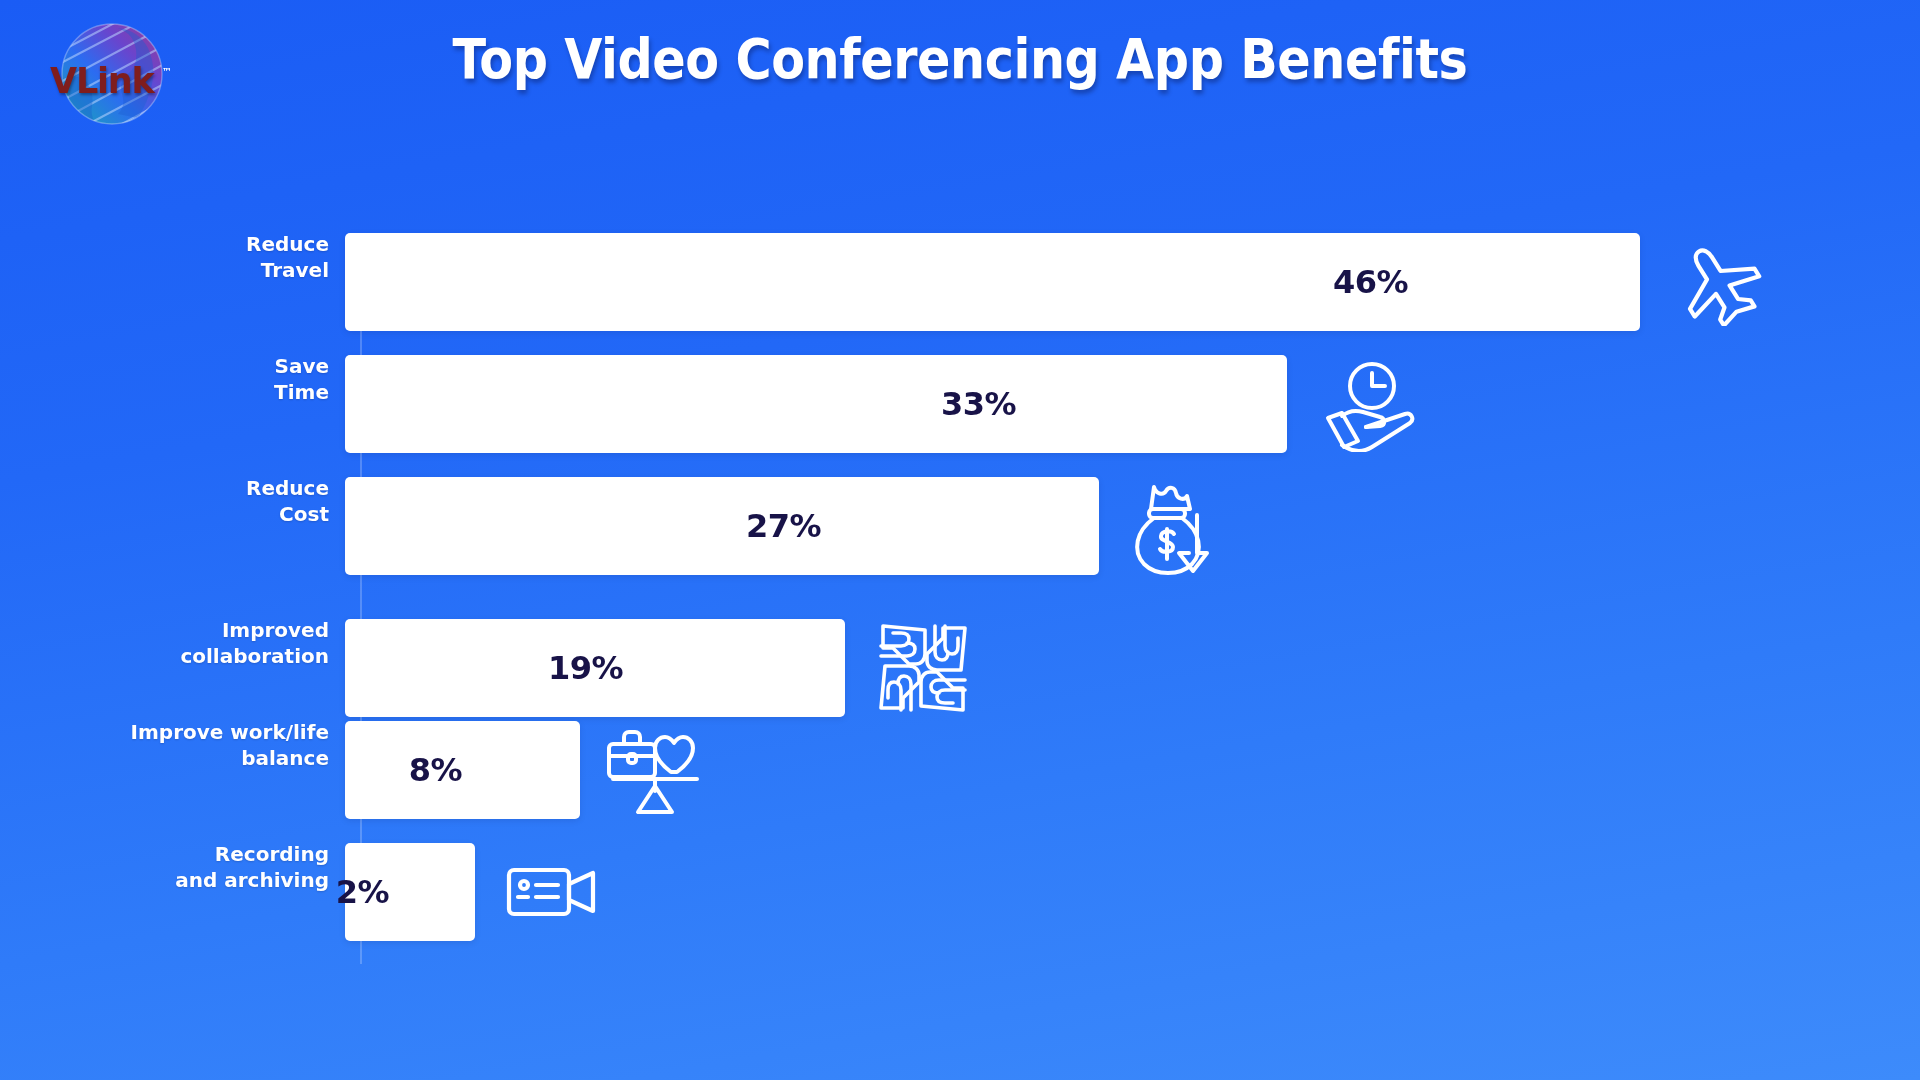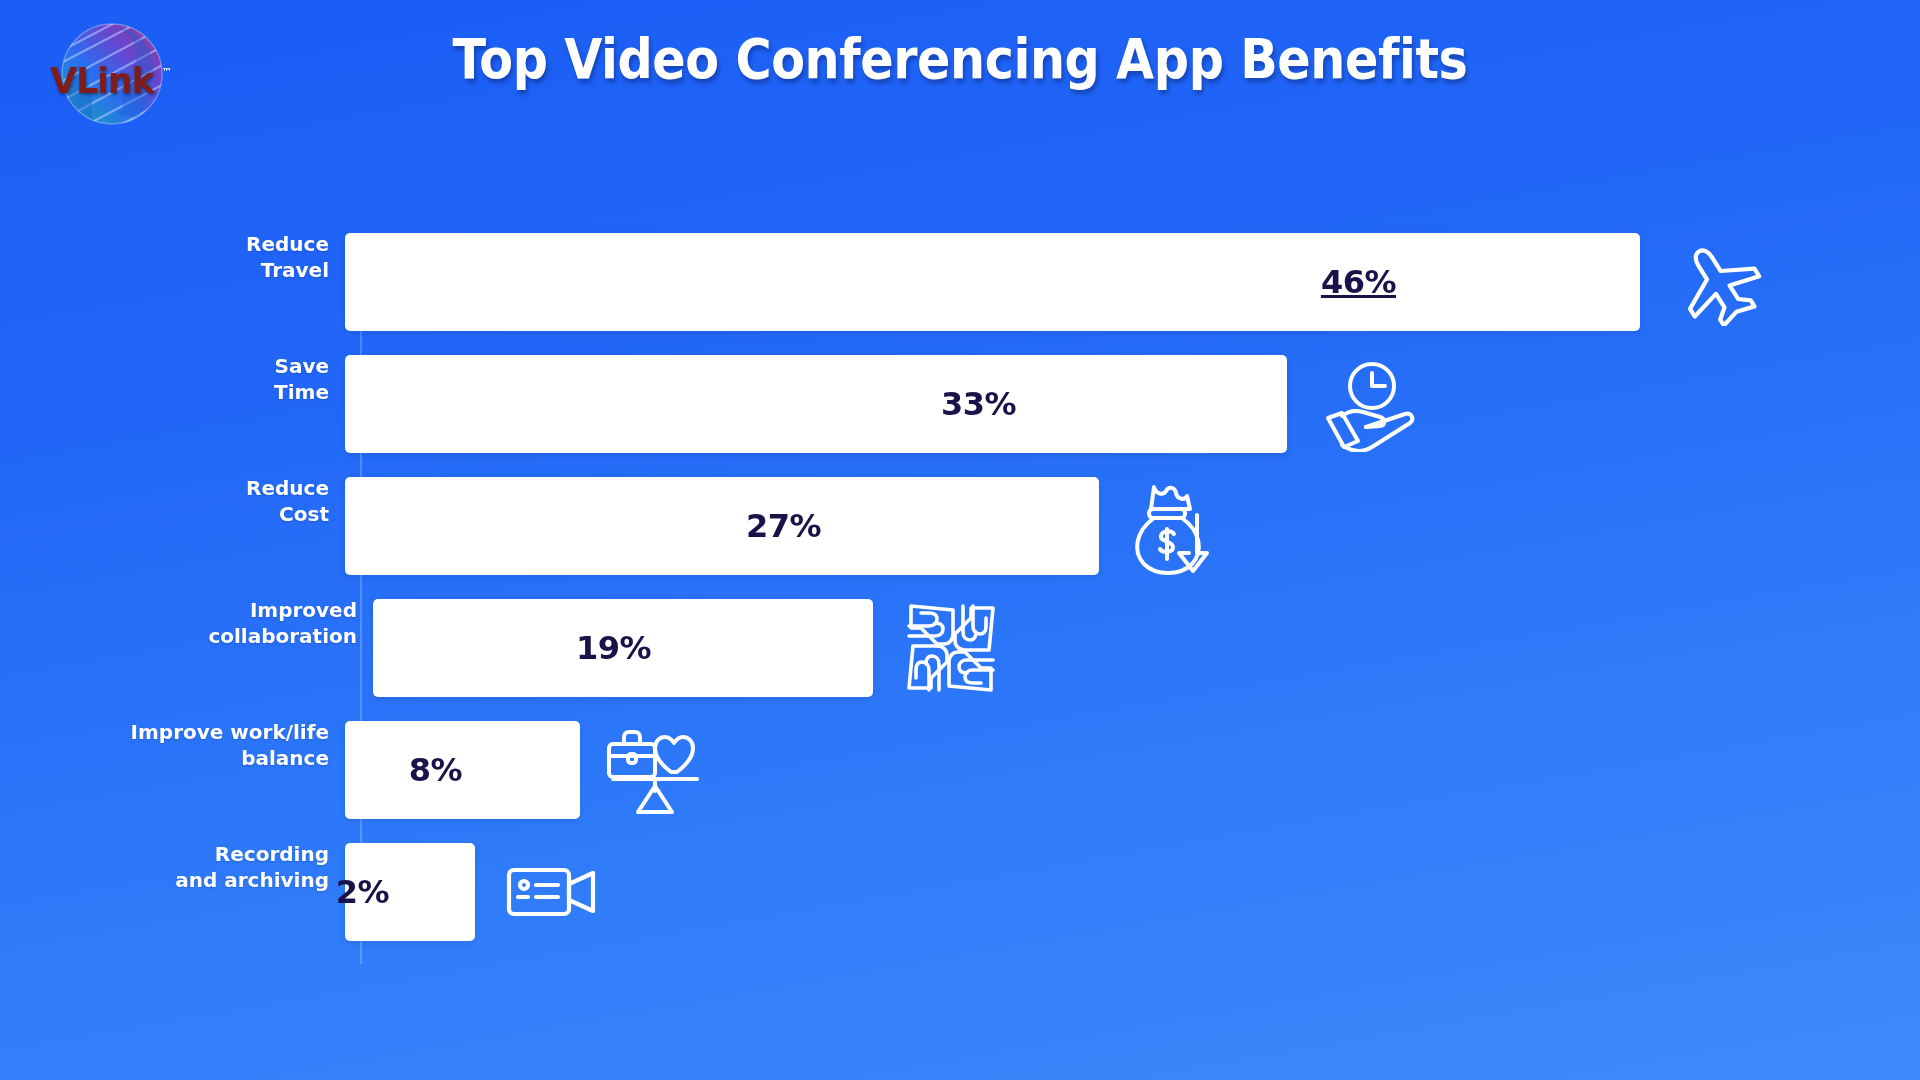--- a/index.html
+++ b/index.html
@@ -153,21 +153,21 @@
 
   <div id="axis-line"></div>
 
   <div class="row" style="top:0px;">
     <div class="row-label">
       <span>Reduce</span><br>
       <span>Travel</span>
     </div>
     <div class="bar-wrap">
       <div class="bar" style="width:1295px;">
-        <span class="bar-value" style="right:244px;text-decoration:underline;">46%</span>
+        <span class="bar-value" style="right:232px;">46%</span>
       </div>
       <span class="bar-icon" style="left:1325px;">
         <svg width="96" height="88" viewBox="0 0 96 88" fill="none" stroke="#ffffff" stroke-width="4.2" stroke-linejoin="round" stroke-linecap="round">
           <g transform="rotate(-32 48 44)">
             <path d="M48 8 c5 0 8 5 8 12 v16 l30 16 v9 l-30 -8 v16 l10 8 v7 l-18 -5 l-18 5 v-7 l10 -8 v-16 l-30 8 v-9 l30 -16 v-16 c0 -7 3 -12 8 -12z"></path>
           </g>
         </svg>
       </span>
     </div>
   </div>
@@ -207,21 +207,21 @@
           <path d="M24 10 c2 7 9 9 12 4 c3 -5 9 -4 10 2 c1 6 8 8 11 3 l3 13 h-39 z"></path>
           <rect x="19" y="32" width="36" height="9" rx="4"></rect>
           <path d="M24 41 C6 54 2 74 14 87 c12 12 36 12 48 0 c12 -13 8 -33 -10 -46 z"></path>
           <path d="M37 52 v30 M44 57 c-2 -4 -12 -4 -13 2 c-1 6 12 5 12 11 c0 6 -11 6 -13 2"></path>
           <path d="M67 38 v38 h10 l-14 18 l-14 -18 h10"></path>
         </svg>
       </span>
     </div>
   </div>
 
-  <div class="row" style="top:366px;padding-left:28px;">
+  <div class="row" style="top:386px;">
     <div class="row-label">
       <span>Improved</span><br>
       <span>collaboration</span>
     </div>
     <div class="bar-wrap">
       <div class="bar" style="width:500px;">
         <span class="bar-value" style="right:222px;">19%</span>
       </div>
       <span class="bar-icon" style="left:528px;">
         <svg width="100" height="100" viewBox="0 0 100 100" fill="none" stroke="#ffffff" stroke-width="3.6" stroke-linejoin="round" stroke-linecap="round">

